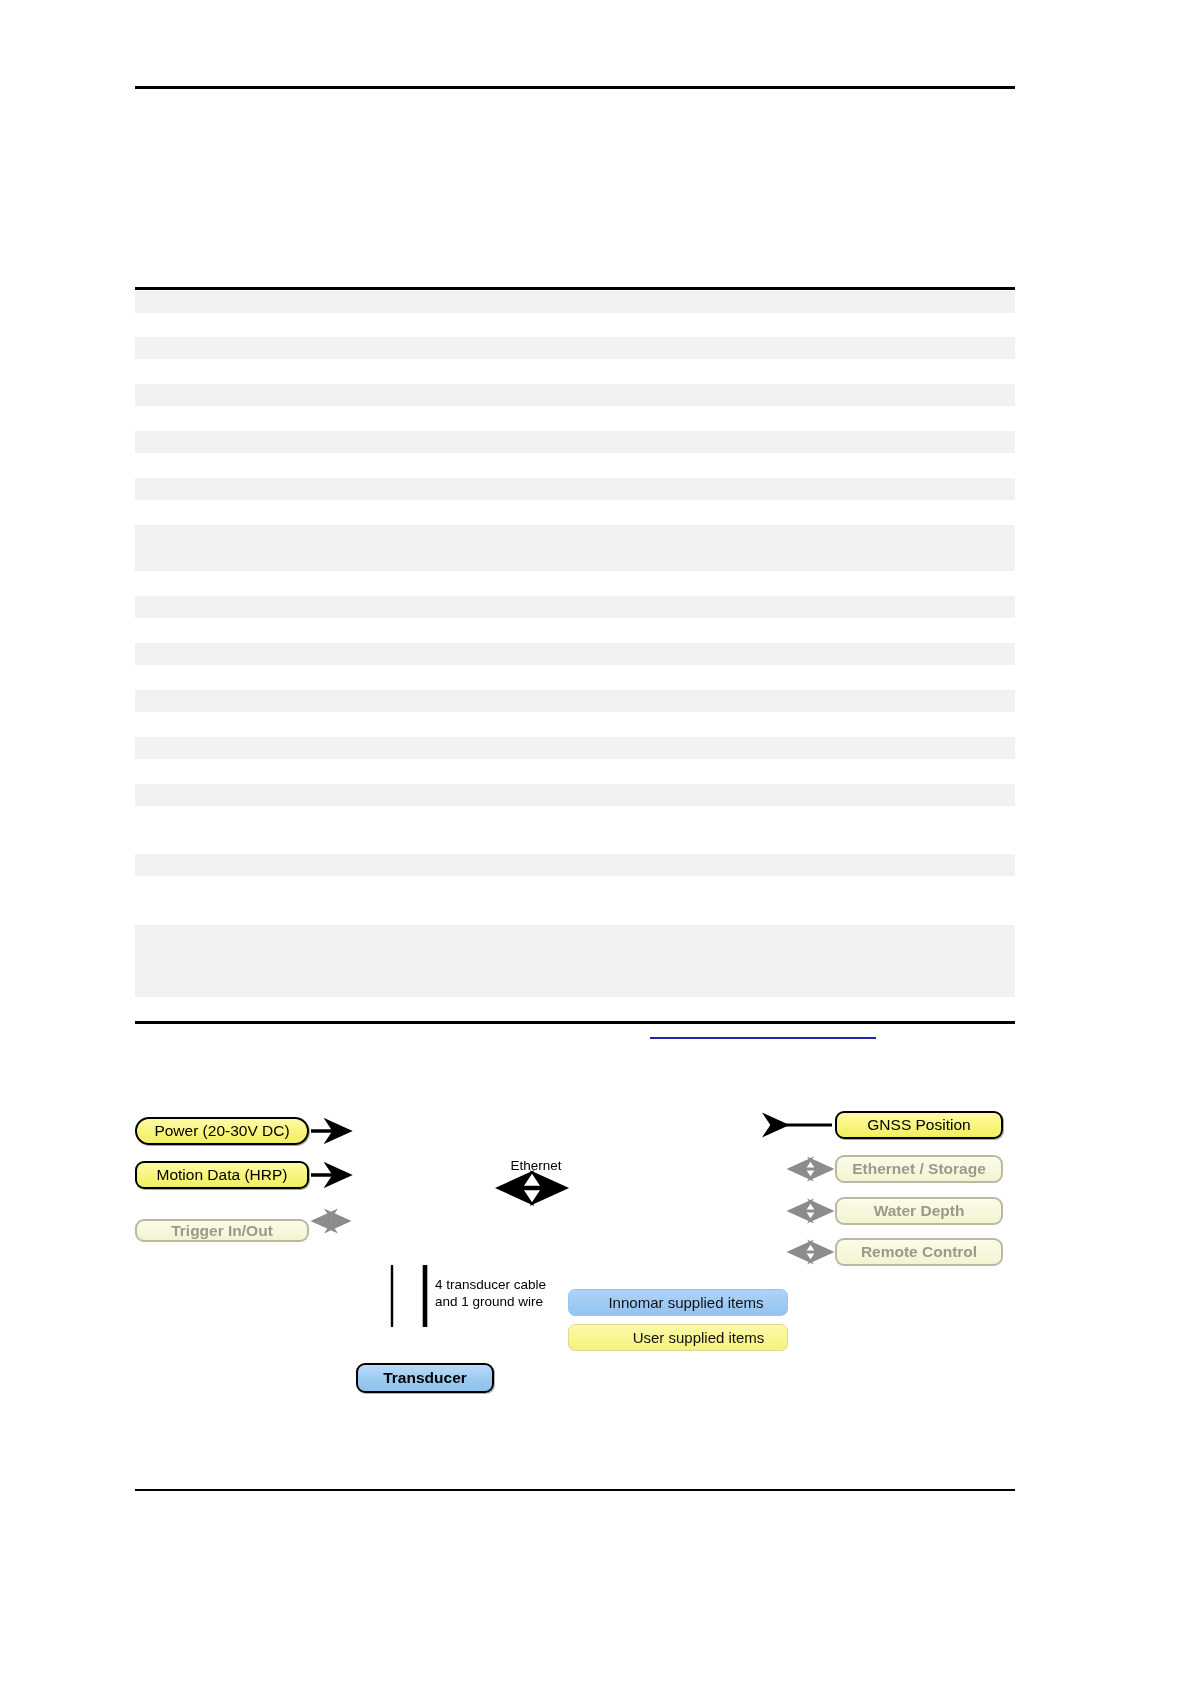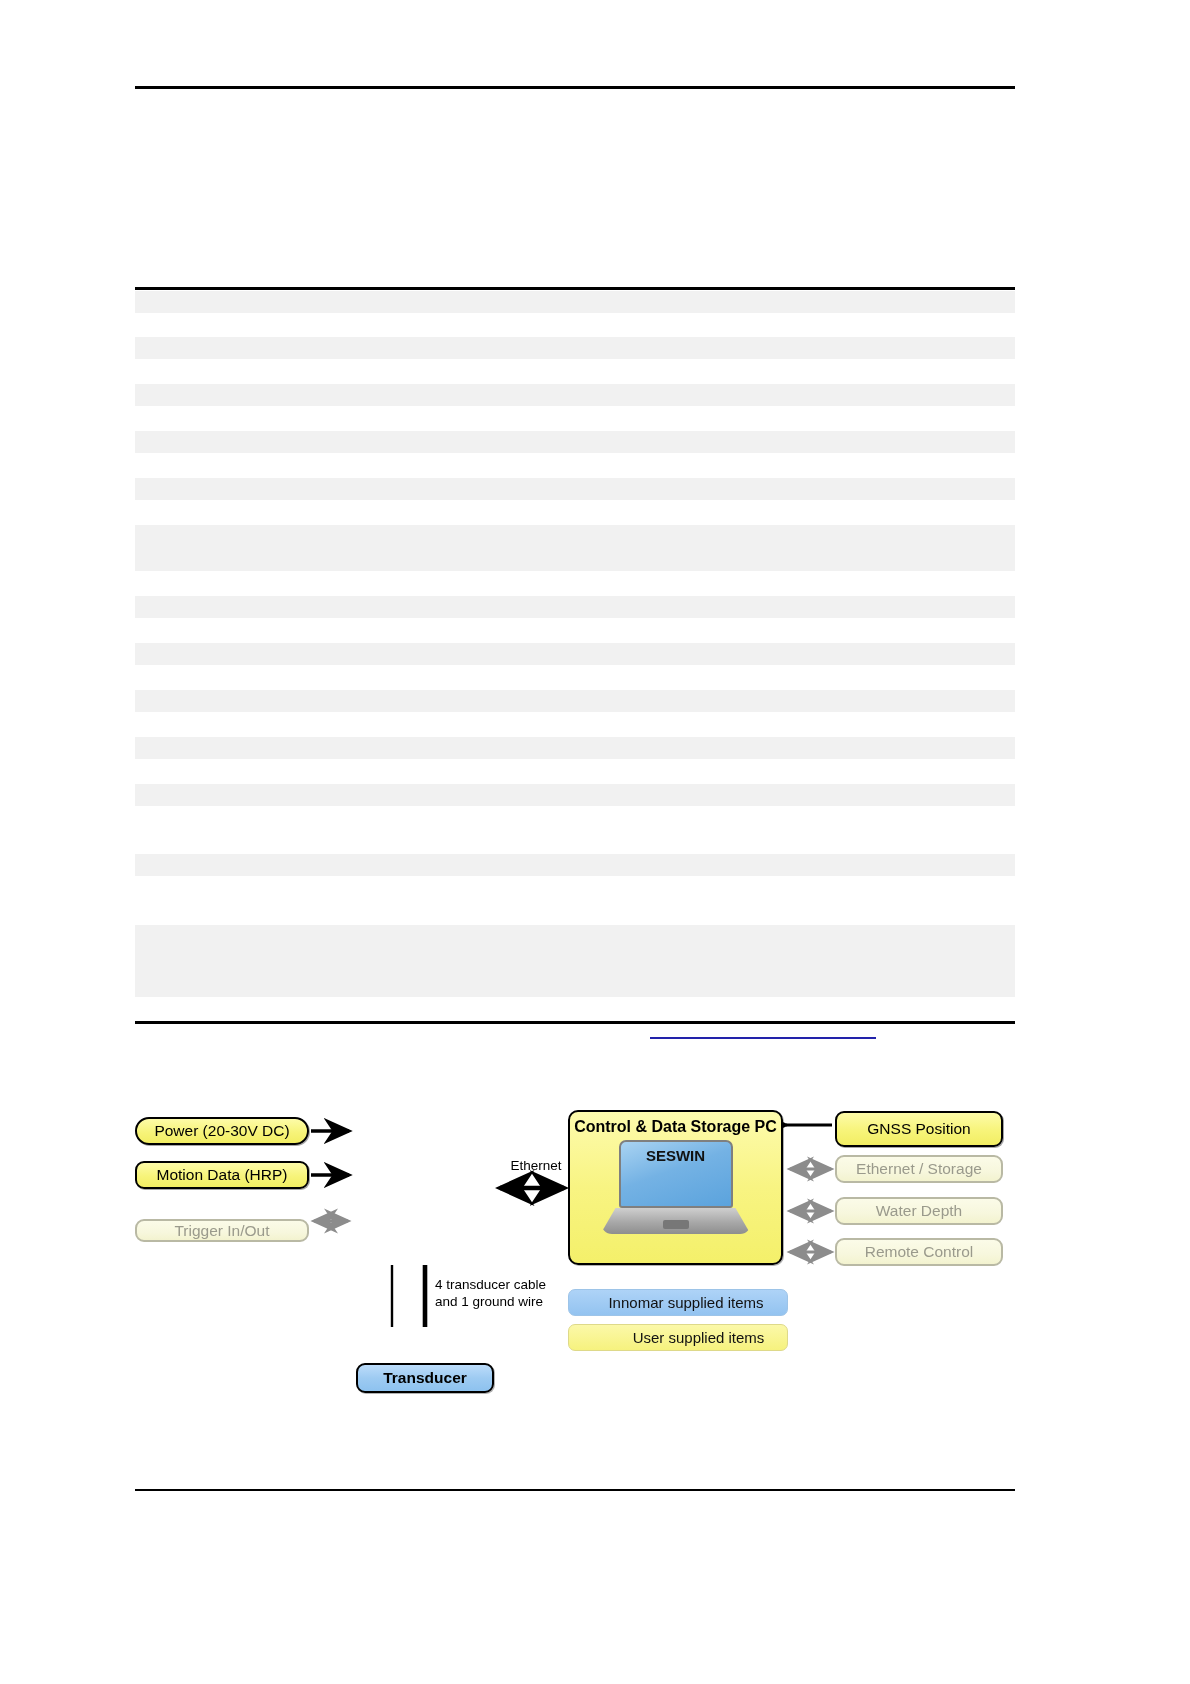--- a/index.html
+++ b/index.html
@@ -47,21 +47,21 @@
     border-radius:9px;
     font-size:15.5px;font-weight:normal;
     box-shadow:1px 1px 0 rgba(0,0,0,0.35);
   }
   
   .pill-faded{
     background:linear-gradient(180deg,#fbfbe8 0%,#f7f7dd 60%,#f3f3cf 100%);
     border:2px solid #b9b9a4;
     border-radius:9px;
     color:#9a9a8c;
-    font-size:15.5px;font-weight:normal;
+    font-size:15.5px;font-weight:bold;
   }
   
   .pill-blue{
     background:linear-gradient(180deg,#bcdcfa 0%,#9ecbf2 50%,#8dc2ef 100%);
     border:2px solid #000;
     border-radius:9px;
     font-size:15.5px;font-weight:bold;
     box-shadow:1px 1px 0 rgba(0,0,0,0.3);
   }
   
@@ -126,21 +126,21 @@
     font-size:15.5px;
     margin-top:40px;
   }
 
   
   .p-power{left:15px;top:22px;width:174px;height:28px;border-radius:14px;}
   .p-motion{left:15px;top:66px;width:174px;height:28px;}
   .p-trigger{left:15px;top:124px;width:174px;height:23px;align-items:center;}
 
   
-  .p-gnss{left:715px;top:16px;width:168px;height:36px;}
+  .p-gnss{left:715px;top:16px;width:168px;height:28px;}
   .p-eth{left:715px;top:60px;width:168px;height:28px;}
   .p-depth{left:715px;top:102px;width:168px;height:28px;}
   .p-remote{left:715px;top:143px;width:168px;height:28px;}
 
   
   .l-inno{left:448px;top:194px;width:220px;height:27px;}
   .l-user{left:448px;top:229px;width:220px;height:27px;padding-left:41px;}
 
   
   .cable-note{
@@ -228,30 +228,20 @@
     <div class="node pill-yellow p-motion">
       <span>Motion Data (HRP)</span>
     </div>
     <div class="node pill-faded p-trigger">
       <span>Trigger In/Out</span>
     </div>
 
 
     <div class="eth-label">Ethernet</div>
 
-    <div class="node pcbox">
-      <div class="pc-title">Control &amp; Data Storage PC</div>
-      <div class="laptop">
-        <div class="laptop-screen">
-          <span>SESWIN</span>
-        </div>
-        <div class="laptop-base"></div>
-        <div class="laptop-pad"></div>
-      </div>
-    </div>
 
     <div class="node pill-yellow p-gnss">
       <span>GNSS Position</span>
     </div>
     <div class="node pill-faded p-eth">
       <span>Ethernet / Storage</span>
     </div>
     <div class="node pill-faded p-depth">
       <span>Water Depth</span>
     </div>

